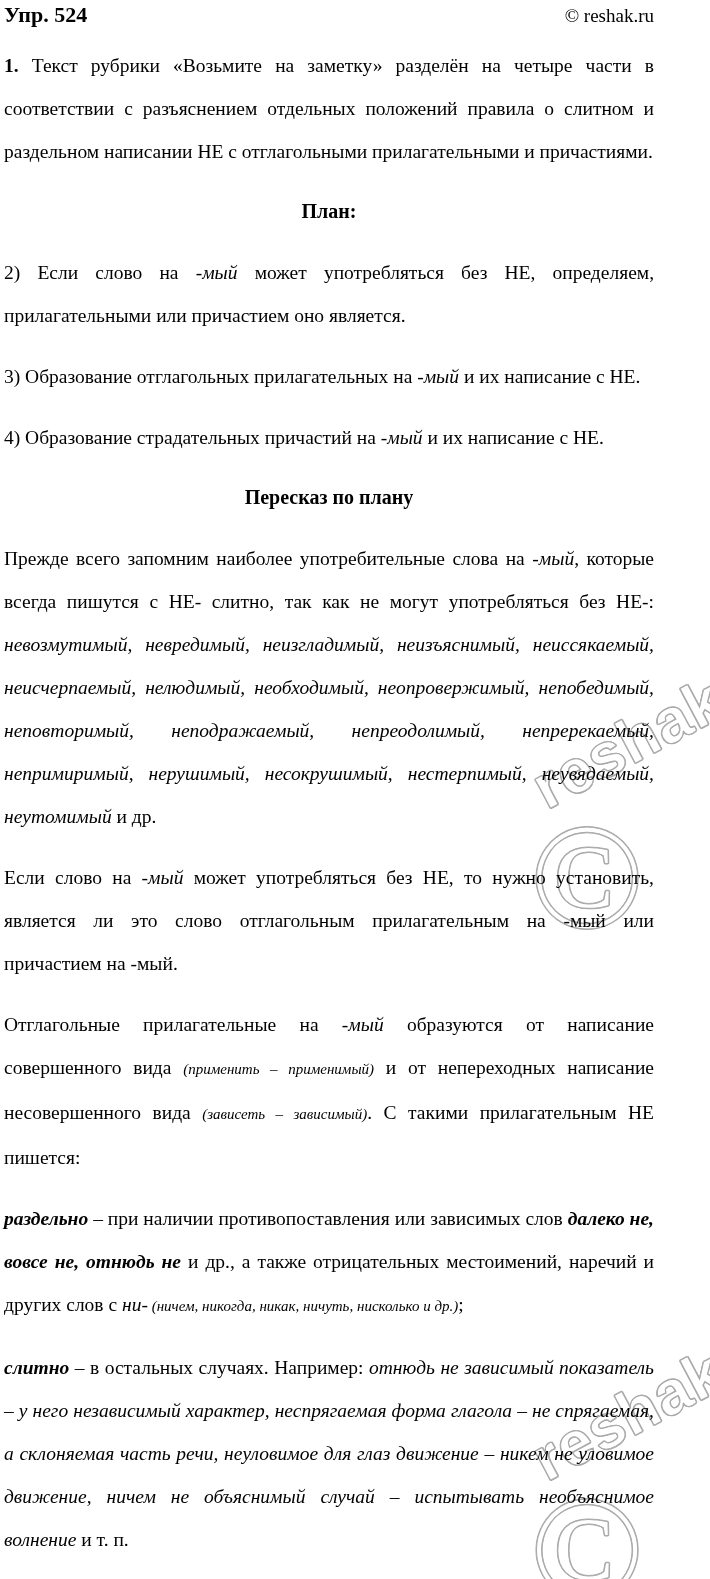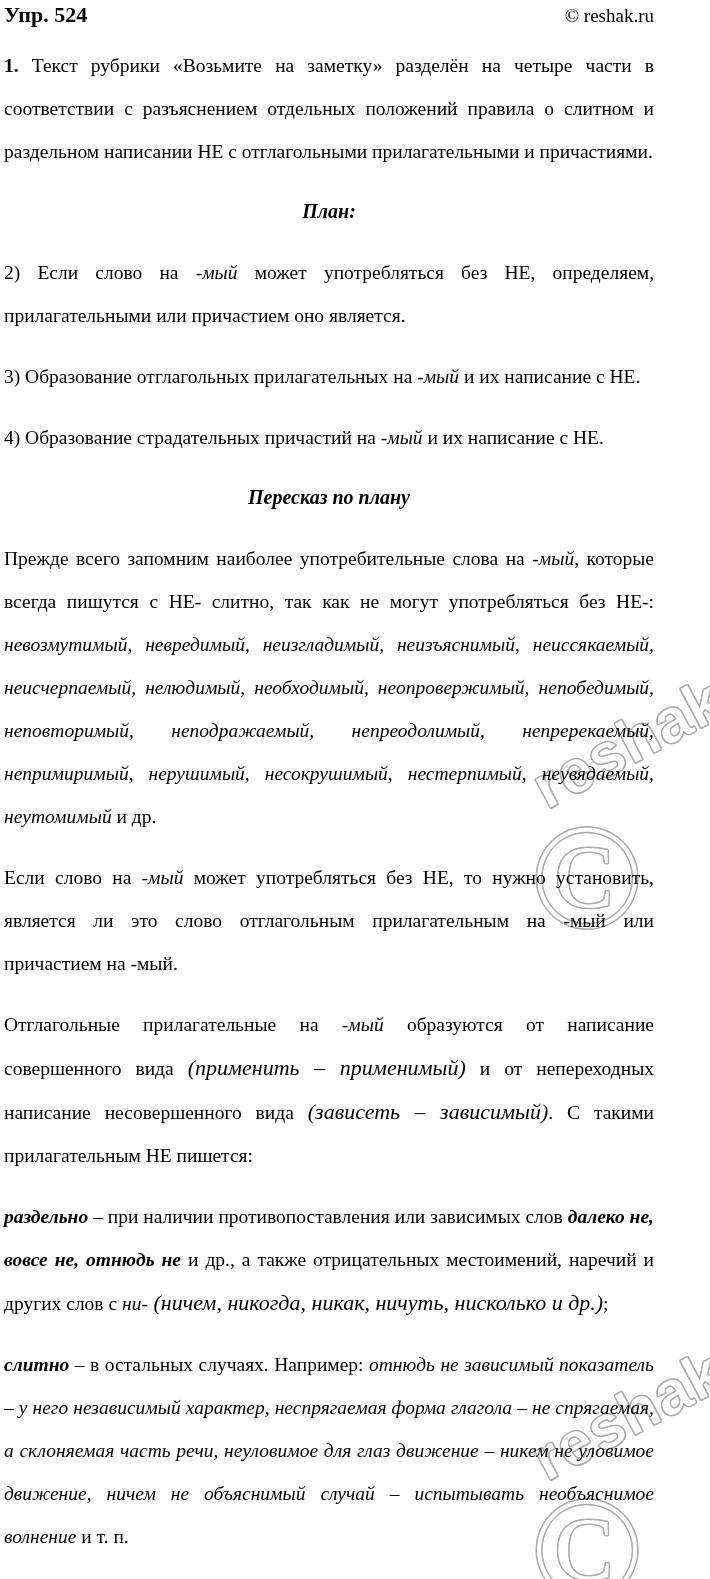--- a/index.html
+++ b/index.html
@@ -56,33 +56,32 @@
     margin-top: 12px;
   }
   p.para.nojust {
     text-align: left;
   }
 
   .heading {
     margin: 6px 0 20px 0;
     font-size: 20px;
     font-weight: bold;
-    font-style: italic;
     text-align: center;
     line-height: 40px;
     position: relative;
     z-index: 2;
   }
 
   .b { font-weight: bold; }
   .i { font-style: italic; }
   .bi { font-weight: bold; font-style: italic; }
   .small-i {
     font-style: italic;
-    font-size: 22px;
+    font-size: 15px;
   }
 
   
   .watermark {
     position: absolute;
     pointer-events: none;
     z-index: 1;
     color: transparent;
     opacity: 0.85;
   }

